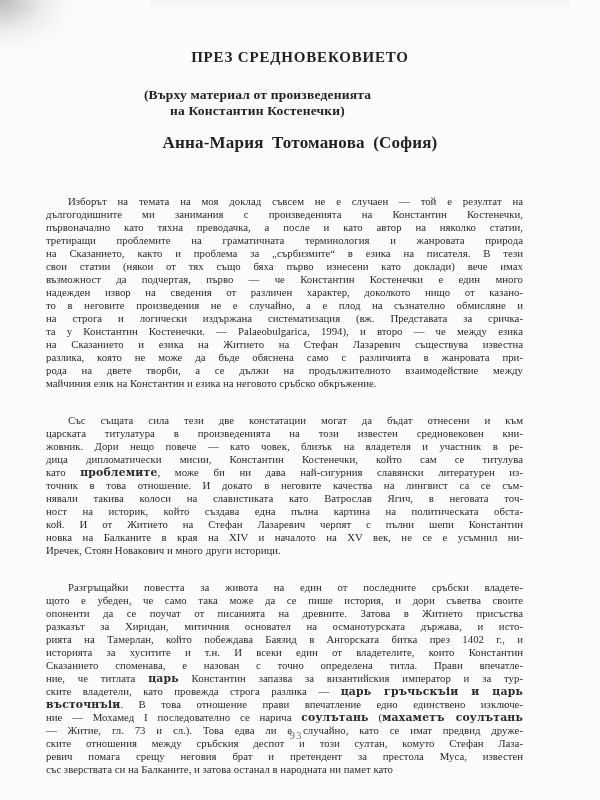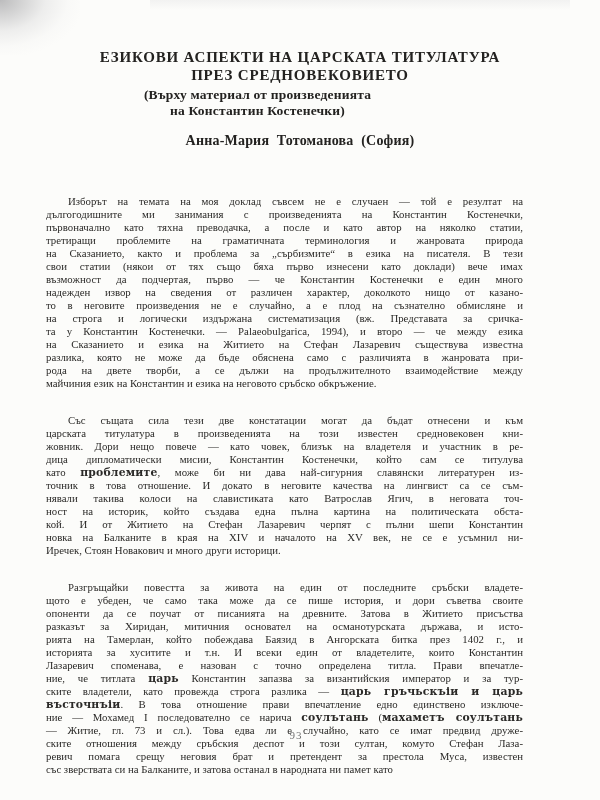--- a/index.html
+++ b/index.html
@@ -21,21 +21,21 @@
   }
   .title-block{position:absolute;top:48px;left:0;width:600px;text-align:center;}
   .title-line{
     font-weight:700;font-size:15px;line-height:18px;letter-spacing:0.8px;
     color:#232220;
   }
   .subtitle-block{position:absolute;top:87px;left:0;width:515px;text-align:center;}
   .subtitle-line{font-weight:700;font-size:13.5px;line-height:16px;letter-spacing:0.2px;color:#232220;}
   .author-line{
     position:absolute;top:133px;left:0;width:600px;text-align:center;
-    font-weight:700;font-size:14px;letter-spacing:0.2px;word-spacing:4px;color:#232220;
+    font-weight:700;font-size:17px;letter-spacing:0.2px;word-spacing:4px;color:#232220;
   }
   .body-text{
     position:absolute;top:171px;left:46px;width:477px;
     font-size:10.8px;color:#2b2a28;
   }
   .para{margin:0;padding:0;}
   .line{
     height:13px;line-height:13px;
     text-align:justify;text-align-last:justify;
     overflow:visible;white-space:normal;
@@ -52,21 +52,20 @@
     font-size:11px;color:#737373;letter-spacing:1px;
   }
 </style>
 </head>
 <body>
 
 <div class="corner-smudge"></div>
 <div class="top-haze"></div>
 
 <div class="title-block">
-  <div class="title-line">ЕЗИКОВИ АСПЕКТИ НА ЦАРСКАТА ТИТУЛАТУРА</div>
   <div class="title-line">ПРЕЗ СРЕДНОВЕКОВИЕТО</div>
 </div>
 
 <div class="subtitle-block">
   <div class="subtitle-line">(Върху материал от произведенията</div>
   <div class="subtitle-line">на Константин Костенечки)</div>
 </div>
 
 <div class="author-line">Анна-Мария Тотоманова (София)</div>
 
@@ -101,21 +100,21 @@
       <div class="line"><span>новка на Балканите в края на XIV и началото на XV век, не се е усъмнил ни-</span></div>
       <div class="line last"><span>Иречек, Стоян Новакович и много други историци.</span></div>
     </div>
     <div class="para">
       <div class="line first"><span>Разгръщайки повестта за живота на един от последните сръбски владете-</span></div>
       <div class="line"><span>щото е убеден, че само така може да се пише история, и дори съветва своите</span></div>
       <div class="line"><span>опоненти да се поучат от писанията на древните. Затова в Житието присъства</span></div>
       <div class="line"><span>разказът за Хиридан, митичния основател на османотурската държава, и исто-</span></div>
       <div class="line"><span>рията на Тамерлан, който побеждава Баязид в Ангорската битка през 1402 г., и</span></div>
       <div class="line"><span>историята за хуситите и т.н. И всеки един от владетелите, които Константин</span></div>
-      <div class="line"><span>Лазаревич споменава, е назован с точно определена титла. Прави впечатле-</span></div>
+      <div class="line"><span>Сказанието споменава, е назован с точно определена титла. Прави впечатле-</span></div>
       <div class="line"><span>ние, че титлата </span><span class="osl">царь</span><span> Константин запазва за византийския император и за тур-</span></div>
       <div class="line"><span>ските владетели, като провежда строга разлика — </span><span class="osl">царь гръчьскъіи и царь</span></div>
       <div class="line"><span class="osl">въсточнъіи</span><span>. В това отношение прави впечатление едно единствено изключе-</span></div>
       <div class="line"><span>ние — Мохамед I последователно се нарича </span><span class="osl">соулътань</span><span> (</span><span class="osl">махаметъ соулътань</span></div>
       <div class="line"><span>— Житие, гл. 73 и сл.). Това едва ли е случайно, като се имат предвид друже-</span></div>
       <div class="line"><span>ските отношения между сръбския деспот и този султан, комуто Стефан Лаза-</span></div>
       <div class="line"><span>ревич помага срещу неговия брат и претендент за престола Муса, известен</span></div>
       <div class="line last"><span>със зверствата си на Балканите, и затова останал в народната ни памет като</span></div>
     </div>
   </div>

